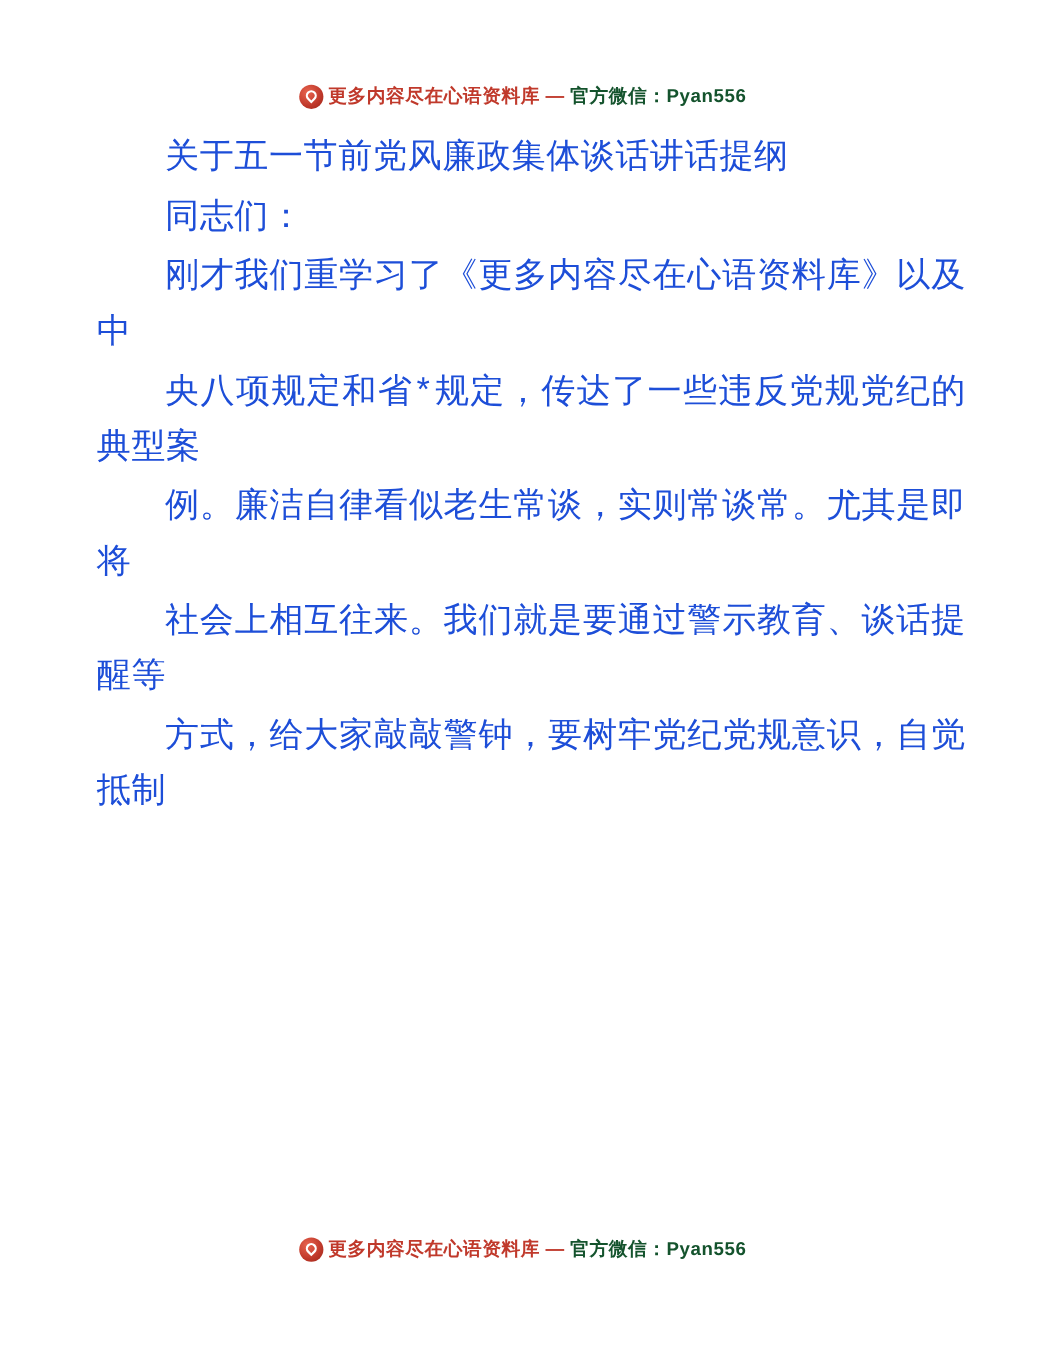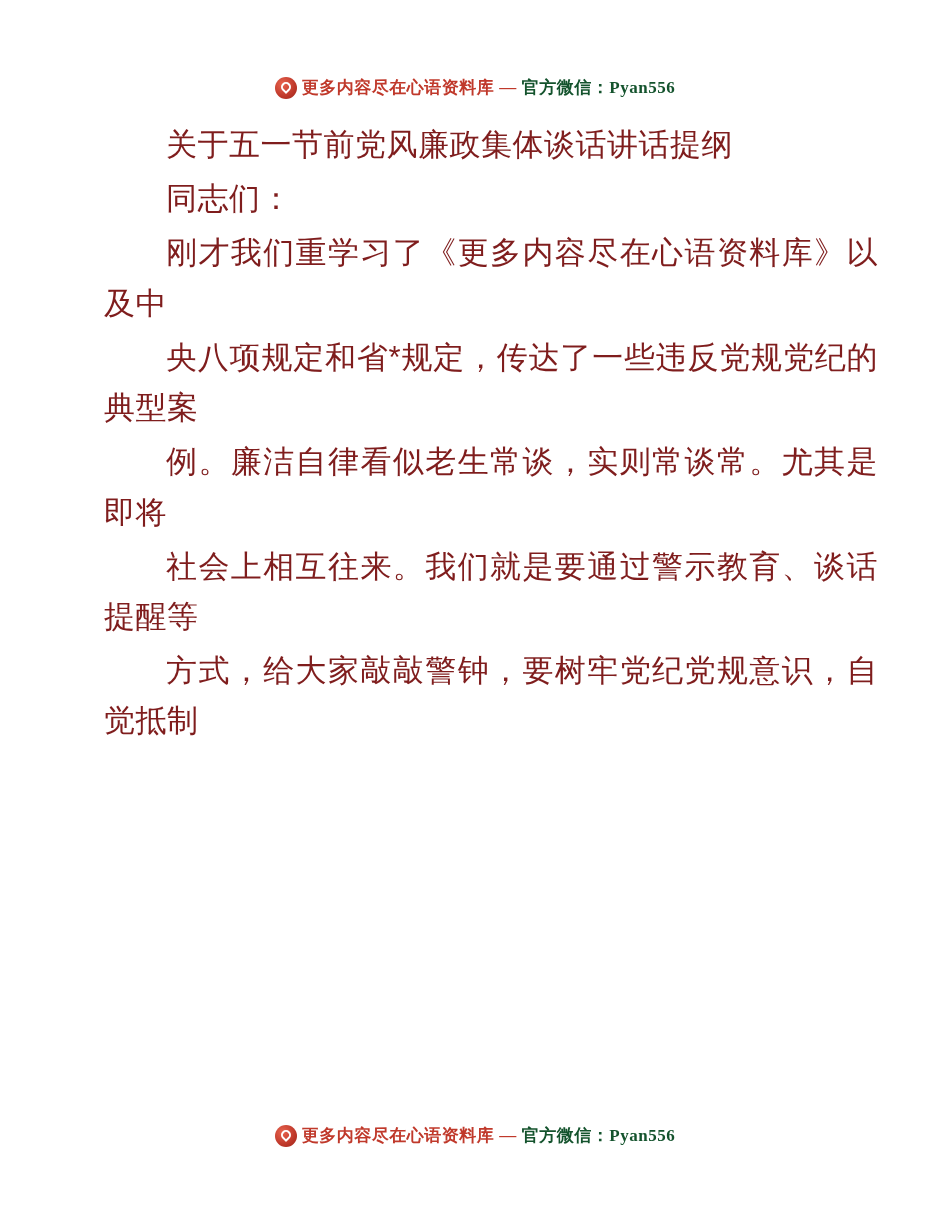--- a/index.html
+++ b/index.html
@@ -21,21 +21,21 @@
   }
 
   
   .watermark {
     display: flex;
     align-items: center;
     justify-content: center;
     gap: 5px;
     width: 100%;
     color: #c0392b;
-    font-family: Liberation Serif, serif;
+    font-family: Liberation Sans, sans-serif;
     font-size: 17px;
     font-weight: bold;
     letter-spacing: 0.5px;
     white-space: nowrap;
   }
   .watermark.top {
     position: absolute;
     top: 76px;
     left: 0;
   }
@@ -76,27 +76,27 @@
   }
 
   
   .doc-body {
     position: absolute;
     top: 120px;
     left: 88px;
     width: 790px;
   }
   .para {
-    font-family: Liberation Sans, sans-serif;
+    font-family: Liberation Mono, monospace;
     font-size: 31px;
     line-height: 1.62;
-    color: #7f1d1d;
+    color: #1d4ed8;
     text-align: justify;
     text-indent: 2em;
-    margin: 0 0 4px 16px;
+    margin: 0 0 4px 0;
     letter-spacing: 0.5px;
     word-break: break-all;
   }
 </style>
 </head>
 <body>
 
 <div class="page">
 
   <div class="watermark top">

